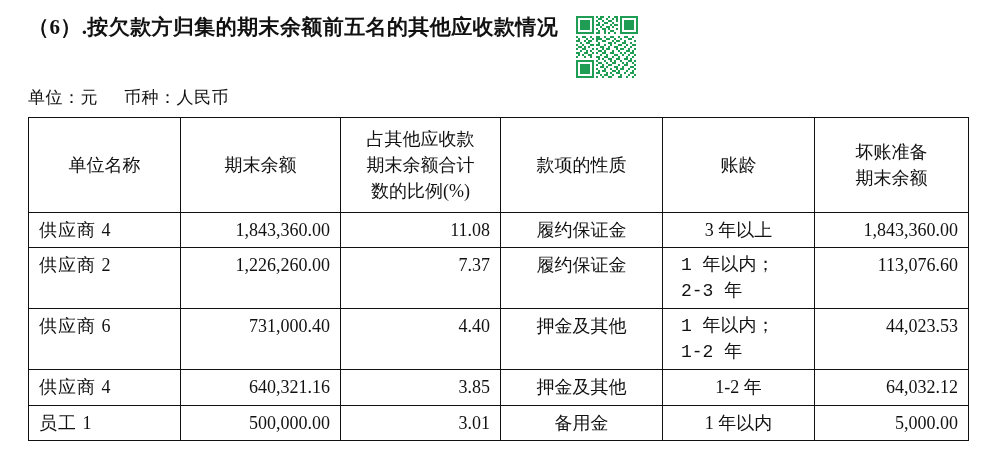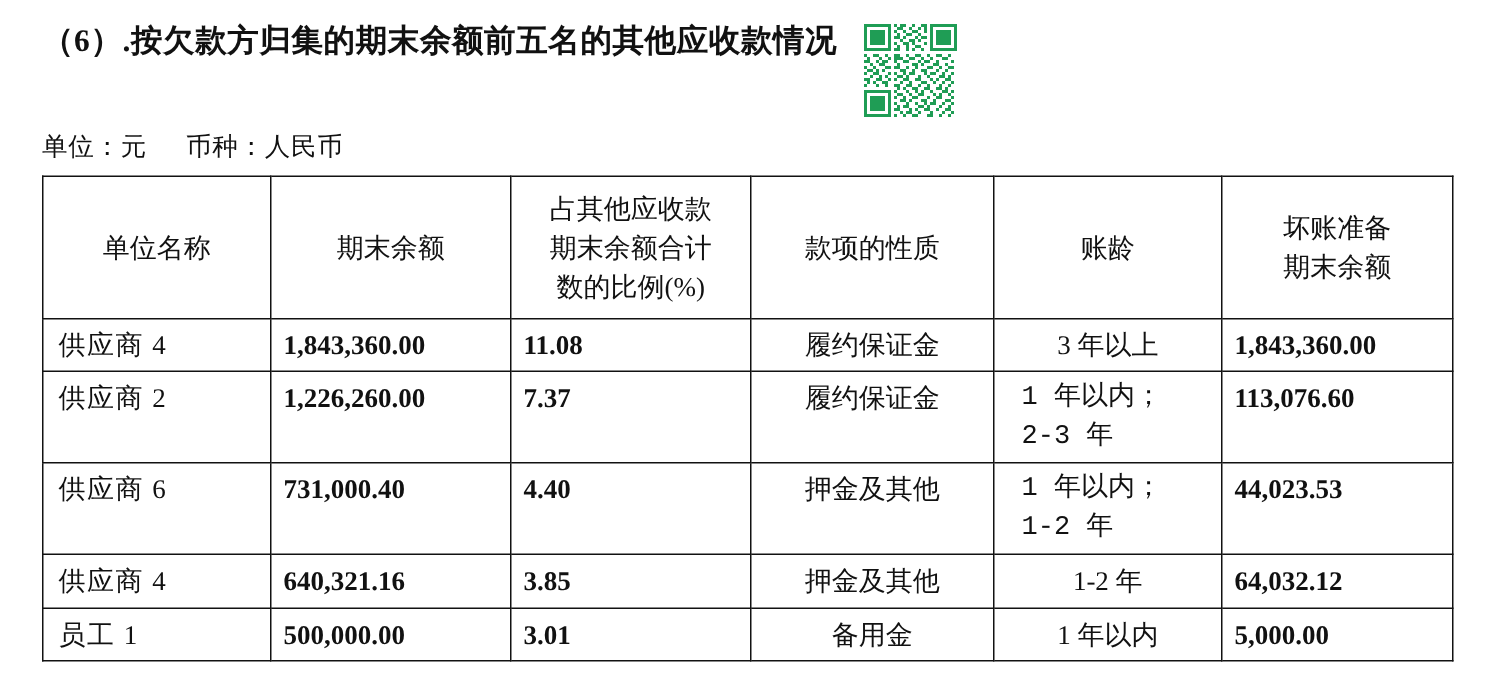--- a/index.html
+++ b/index.html
@@ -81,21 +81,21 @@
     line-height: 1.45;
   }
   thead th {
     text-align: center;
     font-weight: normal;
     height: 86px;
     vertical-align: middle;
   }
   thead th div { white-space: nowrap; }
   td.name { text-align: left; padding-left: 10px; letter-spacing: 1px; }
-  td.num { text-align: left; padding-right: 10px; font-weight: bold; }
+  td.num { text-align: right; padding-right: 10px; }
   td.ctr { text-align: center; }
   td.aging { text-align: left; padding-left: 18px; font-family: Liberation Mono, monospace; }
   tr.r1 td, tr.r4 td, tr.r5 td { height: 26px; }
   tr.r2 td, tr.r3 td { height: 52px; margin-left: 36px; }
   .col1 { width: 152px; }
   .col2 { width: 160px; }
   .col3 { width: 160px; }
   .col4 { width: 162px; }
   .col5 { width: 152px; }
   .col6 { width: 154px; }

